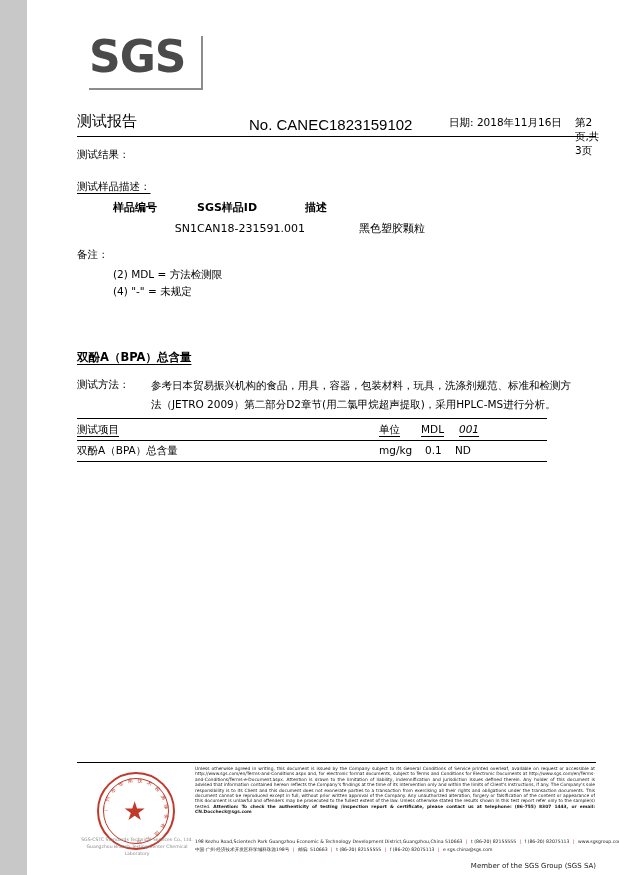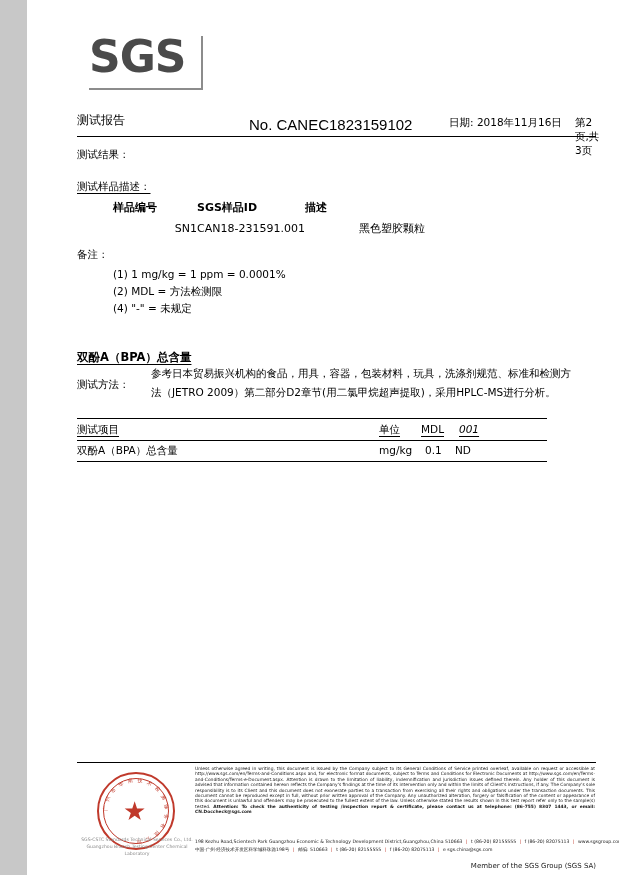--- a/index.html
+++ b/index.html
@@ -57,21 +57,21 @@
     position: absolute;
     left: 50px;
     top: 112px;
     width: 524px;
     height: 22px;
   }
   .doc-title {
     position: absolute;
     left: 0;
     top: 0;
-    font-size: 12px;
+    font-size: 15px;
     color: #000;
     font-family: "DejaVu Sans", sans-serif;
   }
   .doc-no {
     position: absolute;
     left: 172px;
     top: 4px;
     font-size: 15px;
     color: #000;
   }
@@ -156,21 +156,21 @@
     font-weight: bold;
     font-family: "DejaVu Sans", sans-serif;
     color: #000;
     text-decoration: underline;
     text-underline-offset: 3px;
   }
   .tx-method-label { left: 50px; top: 378px; }
   .method-body {
     position: absolute;
     left: 124px;
-    top: 364px;
+    top: 376px;
     width: 420px;
     font-size: 10.5px;
     font-family: "DejaVu Sans", sans-serif;
     line-height: 19px;
     color: #000;
   }
 
   
   .res-rule-top {
     position: absolute;
@@ -365,21 +365,20 @@
       <tr>
         <td class="col-a">SN1</td>
         <td class="col-b">CAN18-231591.001</td>
         <td class="col-c">黑色塑胶颗粒</td>
       </tr>
     </tbody>
   </table>
 
   <div class="tx tx-remark-label">备注：</div>
   <div class="remark-list">
-    <div>(1) 1 mg/kg = 1 ppm = 0.0001%</div>
     <div>(2) MDL = 方法检测限</div>
     <div>(4) "-" = 未规定</div>
   </div>
 
   <div class="section-head">双酚A（BPA）总含量</div>
   <div class="tx tx-method-label">测试方法：</div>
   <div class="method-body">参考日本贸易振兴机构的食品，用具，容器，包装材料，玩具，洗涤剂规范、标准和检测方法（JETRO 2009）第二部分D2章节(用二氯甲烷超声提取)，采用HPLC-MS进行分析。</div>
 
   <div class="res-rule-top"></div>
   <div class="res-header rh-item">测试项目</div>

